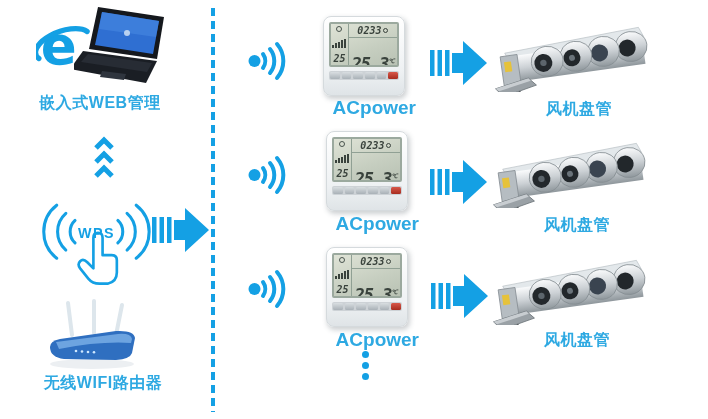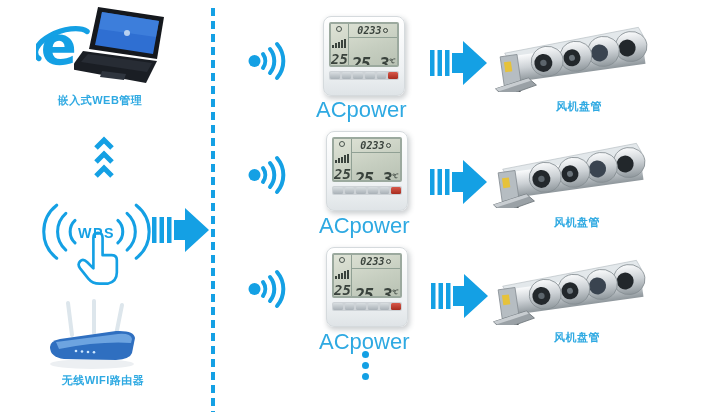--- a/index.html
+++ b/index.html
@@ -8,25 +8,25 @@
   }
   html,body{margin:0;padding:0;background:#fff;}
   #stage{
     position:relative;width:708px;height:419px;background:#ffffff;
     font-family:"Liberation Sans","DejaVu Sans",sans-serif;overflow:hidden;
   }
   .abs{position:absolute;}
   .b-fill{fill:var(--blue);}
   .b-stroke{stroke:var(--blue);fill:none;}
   .cap-label{
-    color:var(--text-blue);font-weight:600;text-align:center;font-size:11px;
+    color:var(--text-blue);font-weight:600;text-align:center;font-size:16px;
     letter-spacing:.5px;white-space:nowrap;
   }
   .ac-label{
-    color:var(--text-blue);font-weight:400;text-align:left;font-size:22px;
+    color:var(--text-blue);font-weight:700;text-align:right;font-size:19px;
     width:100px;white-space:nowrap;
   }
   .fan-label{width:120px;}
   
   #divider{
     left:211px;top:8px;width:4px;height:404px;
     background:repeating-linear-gradient(to bottom,var(--blue) 0 8px,transparent 8px 13px);
   }
   
   .thermo{
@@ -45,21 +45,21 @@
   .lcd-left{
     width:27%;border-right:1px solid #90a094;display:flex;flex-direction:column;
     align-items:center;justify-content:space-between;padding:2px 1px 1px 1px;box-sizing:border-box;
   }
   .mini-sun{width:4px;height:4px;border:1px solid #4a544e;border-radius:50%;}
   .lcd-bars{display:flex;align-items:flex-end;gap:1px;height:9px;}
   .lcd-bars i{display:block;width:2px;background:#39423c;}
   .lcd-bars i:nth-child(1){height:3px}.lcd-bars i:nth-child(2){height:4.5px}
   .lcd-bars i:nth-child(3){height:6px}.lcd-bars i:nth-child(4){height:7.5px}
   .lcd-bars i:nth-child(5){height:9px}
-  .lcd-set{font-family:"DejaVu Sans Mono",monospace;font-weight:bold;font-style:italic;font-size:14px;line-height:10px;}
+  .lcd-set{font-family:"DejaVu Sans Mono",monospace;font-weight:bold;font-style:italic;font-size:10px;line-height:10px;}
   .lcd-right{flex:1;display:flex;flex-direction:column;gap:16px;}
   .lcd-time{
     font-family:"DejaVu Sans Mono",monospace;font-weight:bold;font-style:italic;
     font-size:10px;line-height:13px;text-align:center;border-bottom:1px solid #90a094;
     display:flex;align-items:center;justify-content:center;gap:2px;
   }
   .deg-dot{width:3px;height:3px;border:1px solid #39423c;border-radius:50%;display:inline-block;}
   .lcd-temp{
     flex:1;display:flex;align-items:center;justify-content:center;
     font-family:"DejaVu Sans Mono",monospace;font-weight:bold;font-style:italic;

